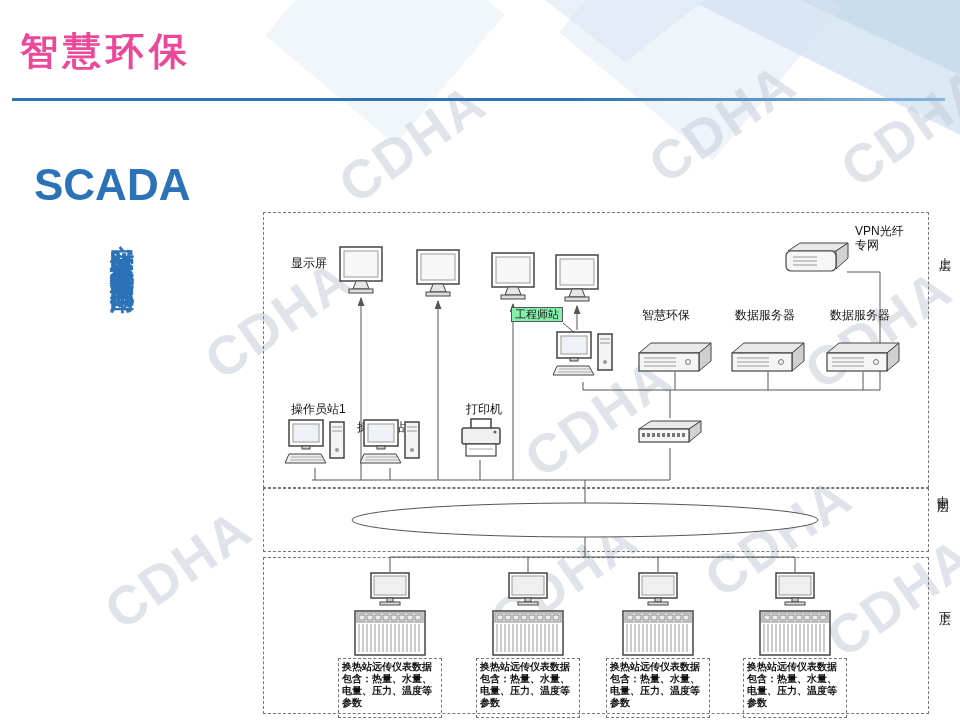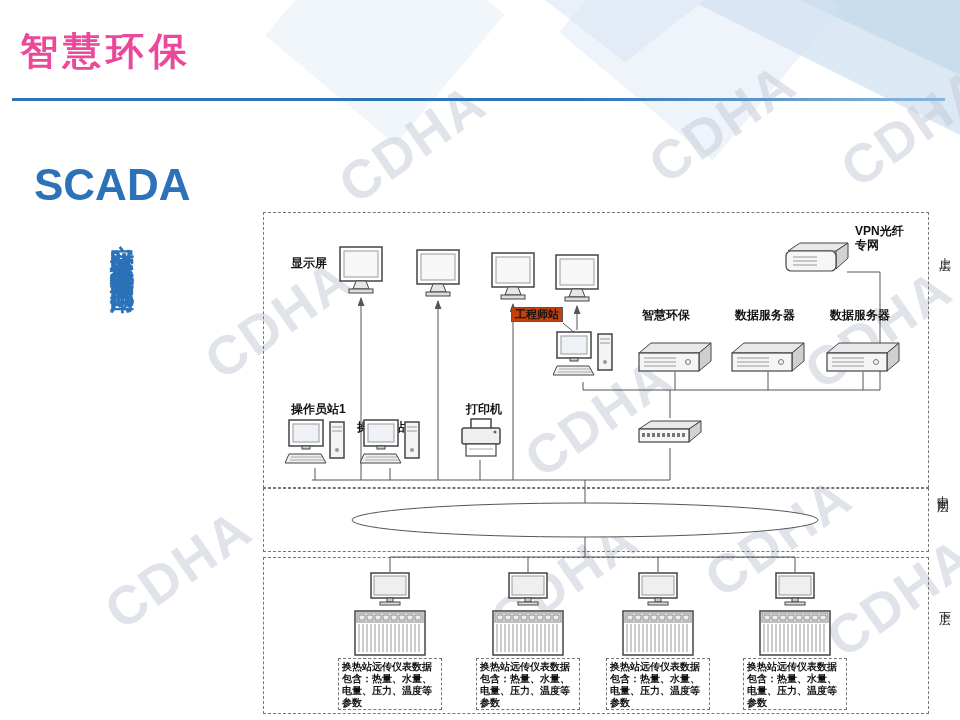--- a/index.html
+++ b/index.html
@@ -14,25 +14,25 @@
   .layer-label{position:absolute;writing-mode:vertical-rl;font-size:12px;letter-spacing:3px;color:#222;z-index:2}
   .l-top{left:936px;top:248px}
   .l-mid{left:934px;top:486px}
   .l-bot{left:936px;top:602px}
   .diagram{position:absolute;left:263px;top:212px;width:668px;height:503px;z-index:2}
   .box{position:absolute;border:1px dashed #777}
   .box-top{left:0;top:0;width:666px;height:276px}
   .box-mid{left:0;top:276px;width:666px;height:64px}
   .box-bot{left:0;top:345px;width:666px;height:157px}
   .wires{position:absolute;left:0;top:0}
-  .lb{position:absolute;font-size:12px;font-weight:bold;white-space:nowrap;line-height:1.2}
+  .lb{position:absolute;font-size:12px;font-weight:normal;white-space:nowrap;line-height:1.2}
   .lb-wrap{white-space:normal;width:58px;line-height:14px}
-  .eng{border:1px solid #555;padding:0 3px;font-size:11px;background:#c2410c}
+  .eng{border:1px solid #555;padding:0 3px;font-size:11px;background:#86efac}
   .ic{position:absolute}
-  .note{position:absolute;width:104px;height:52px;border:1px dashed #777;font-size:10px;font-weight:bold;line-height:12px;padding:2px 3px}
+  .note{position:absolute;width:104px;height:60px;border:1px dashed #777;font-size:10px;font-weight:bold;line-height:12px;padding:2px 3px}
   .ellipse-label{position:absolute;left:92px;top:301px;width:460px;text-align:center;font-size:15px;font-weight:bold}
   .defs-holder{position:absolute;width:0;height:0;overflow:hidden}
 </style>
 </head>
 <body>
 
 <svg class="deco" width="960" height="720">
   <polygon points="690,0 960,0 960,135" fill="#dce8f4"></polygon>
   <polygon points="800,0 960,0 960,75" fill="#cadded"></polygon>
   <polygon points="545,0 705,0 625,62" fill="#e9f0f8"></polygon>

